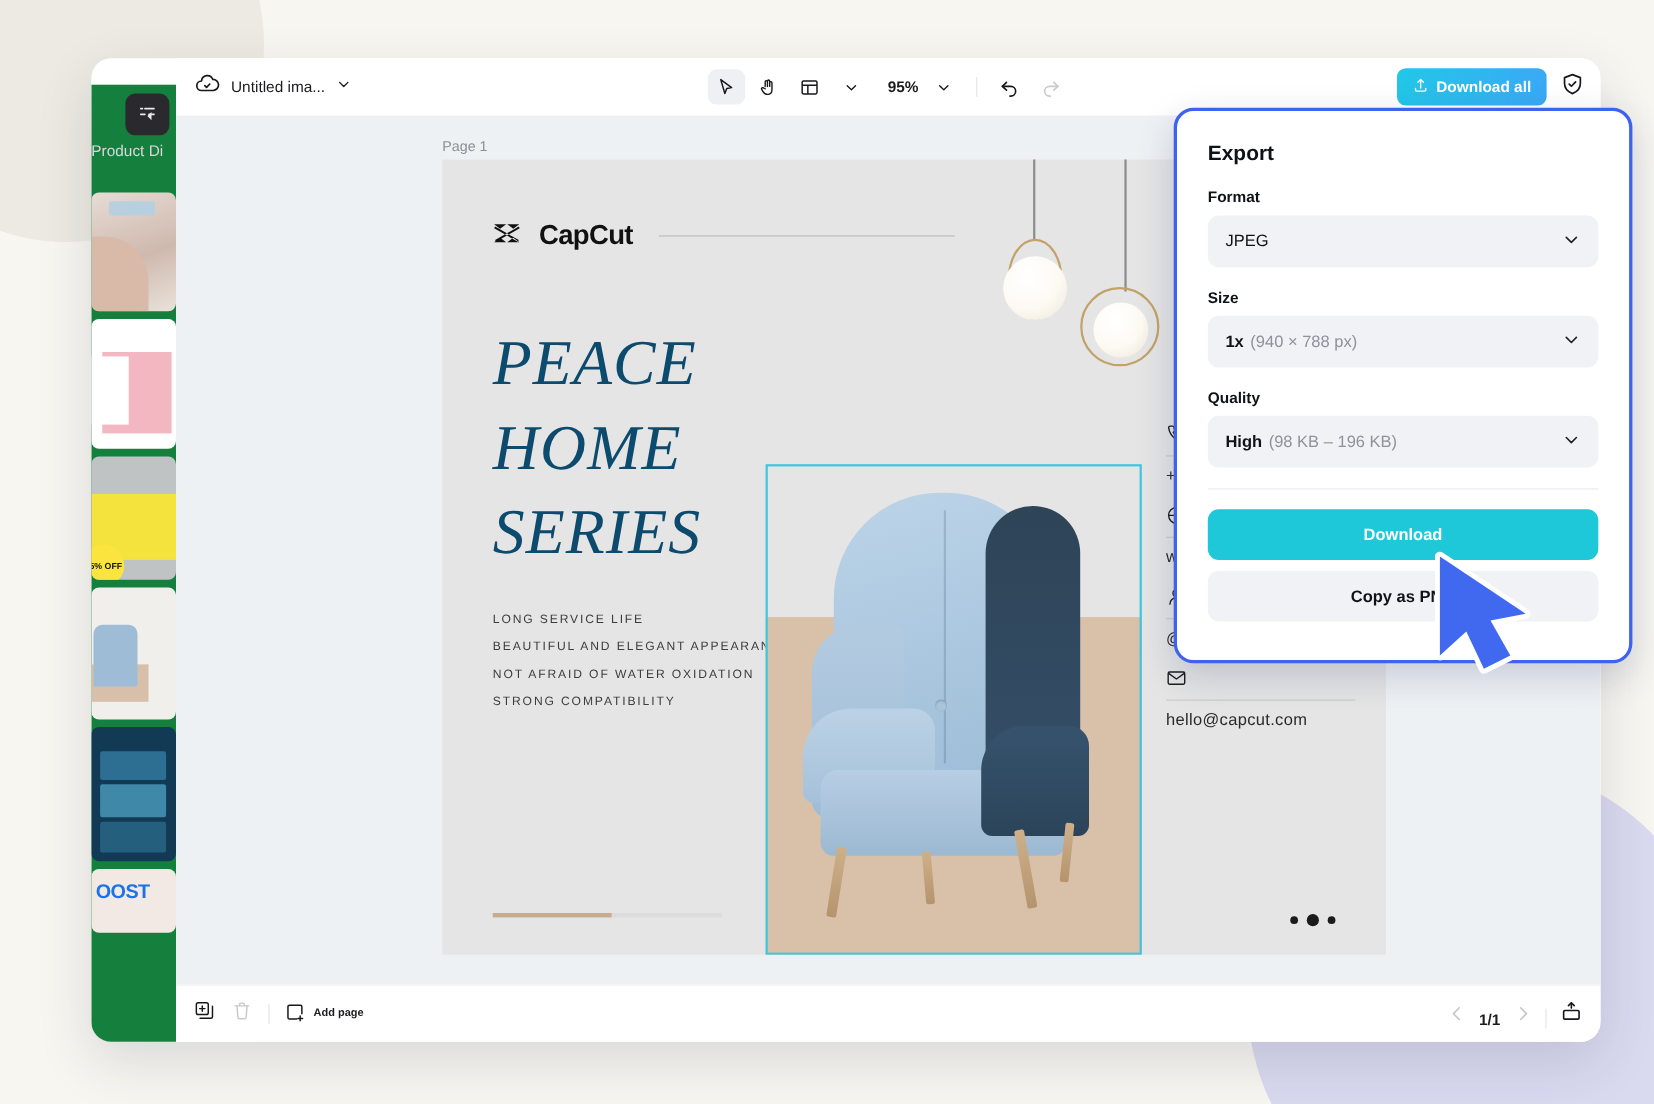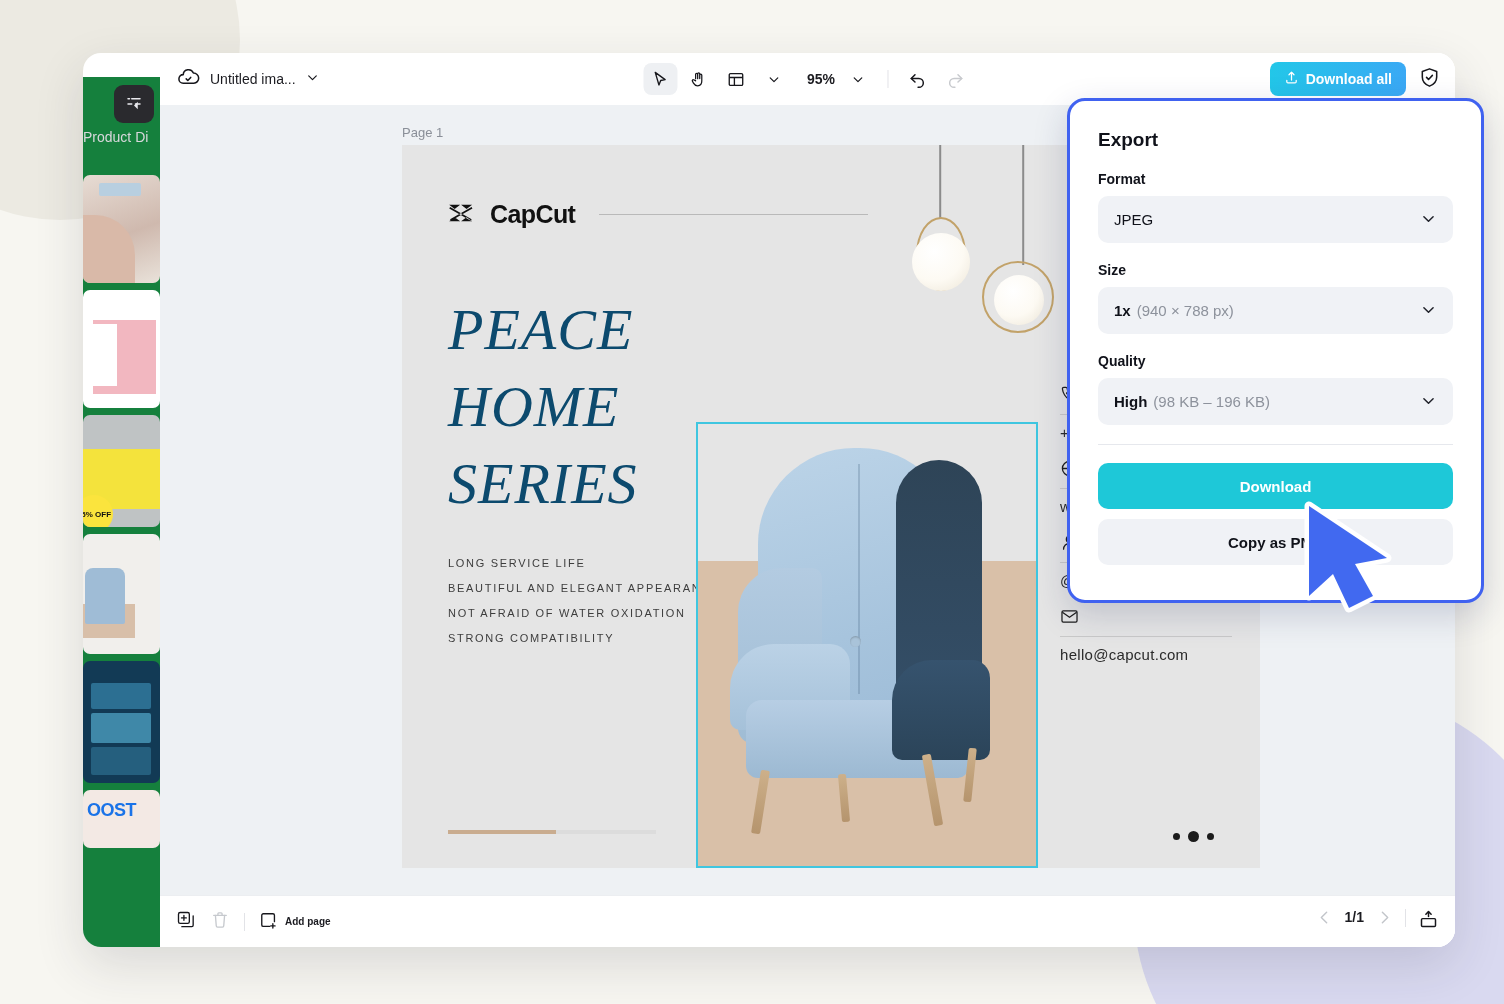--- a/index.html
+++ b/index.html
@@ -204,21 +204,21 @@
   .dots i { display:block; width:7px; height:7px; border-radius:50%; background:#1b1b1b; }
   .dots i.mid { width:11px; height:11px; }
 
   
   .bottombar {
     position:absolute; left:0; right:0; bottom:0; height:52px;
     background:#fff; display:flex; align-items:center;
     border-top: 1px solid #eceef1;
   }
   .bb-left { display:flex; align-items:center; gap:14px; padding-left:16px; }
-  .bb-right { position:absolute; right:16px; display:flex; align-items:flex-start; gap:12px; }
+  .bb-right { position:absolute; right:16px; display:flex; align-items:flex-end; gap:12px; }
   .addpage { display:flex; align-items:center; gap:7px; font-size:10px; font-weight:600; color:#1b1b20; cursor:pointer;}
   .pagecount { font-size:14px; font-weight:600; color:#1b1b20; }
 
   
   .export {
     position:absolute; left: 1067px; top: 98px;
     width: 417px; height: 505px;
     background:#fff; border: 3px solid #4062f0; border-radius: 18px;
     box-shadow: 0 12px 34px rgba(30,40,90,.18);
     padding: 28px 28px 22px 28px; z-index: 40;

